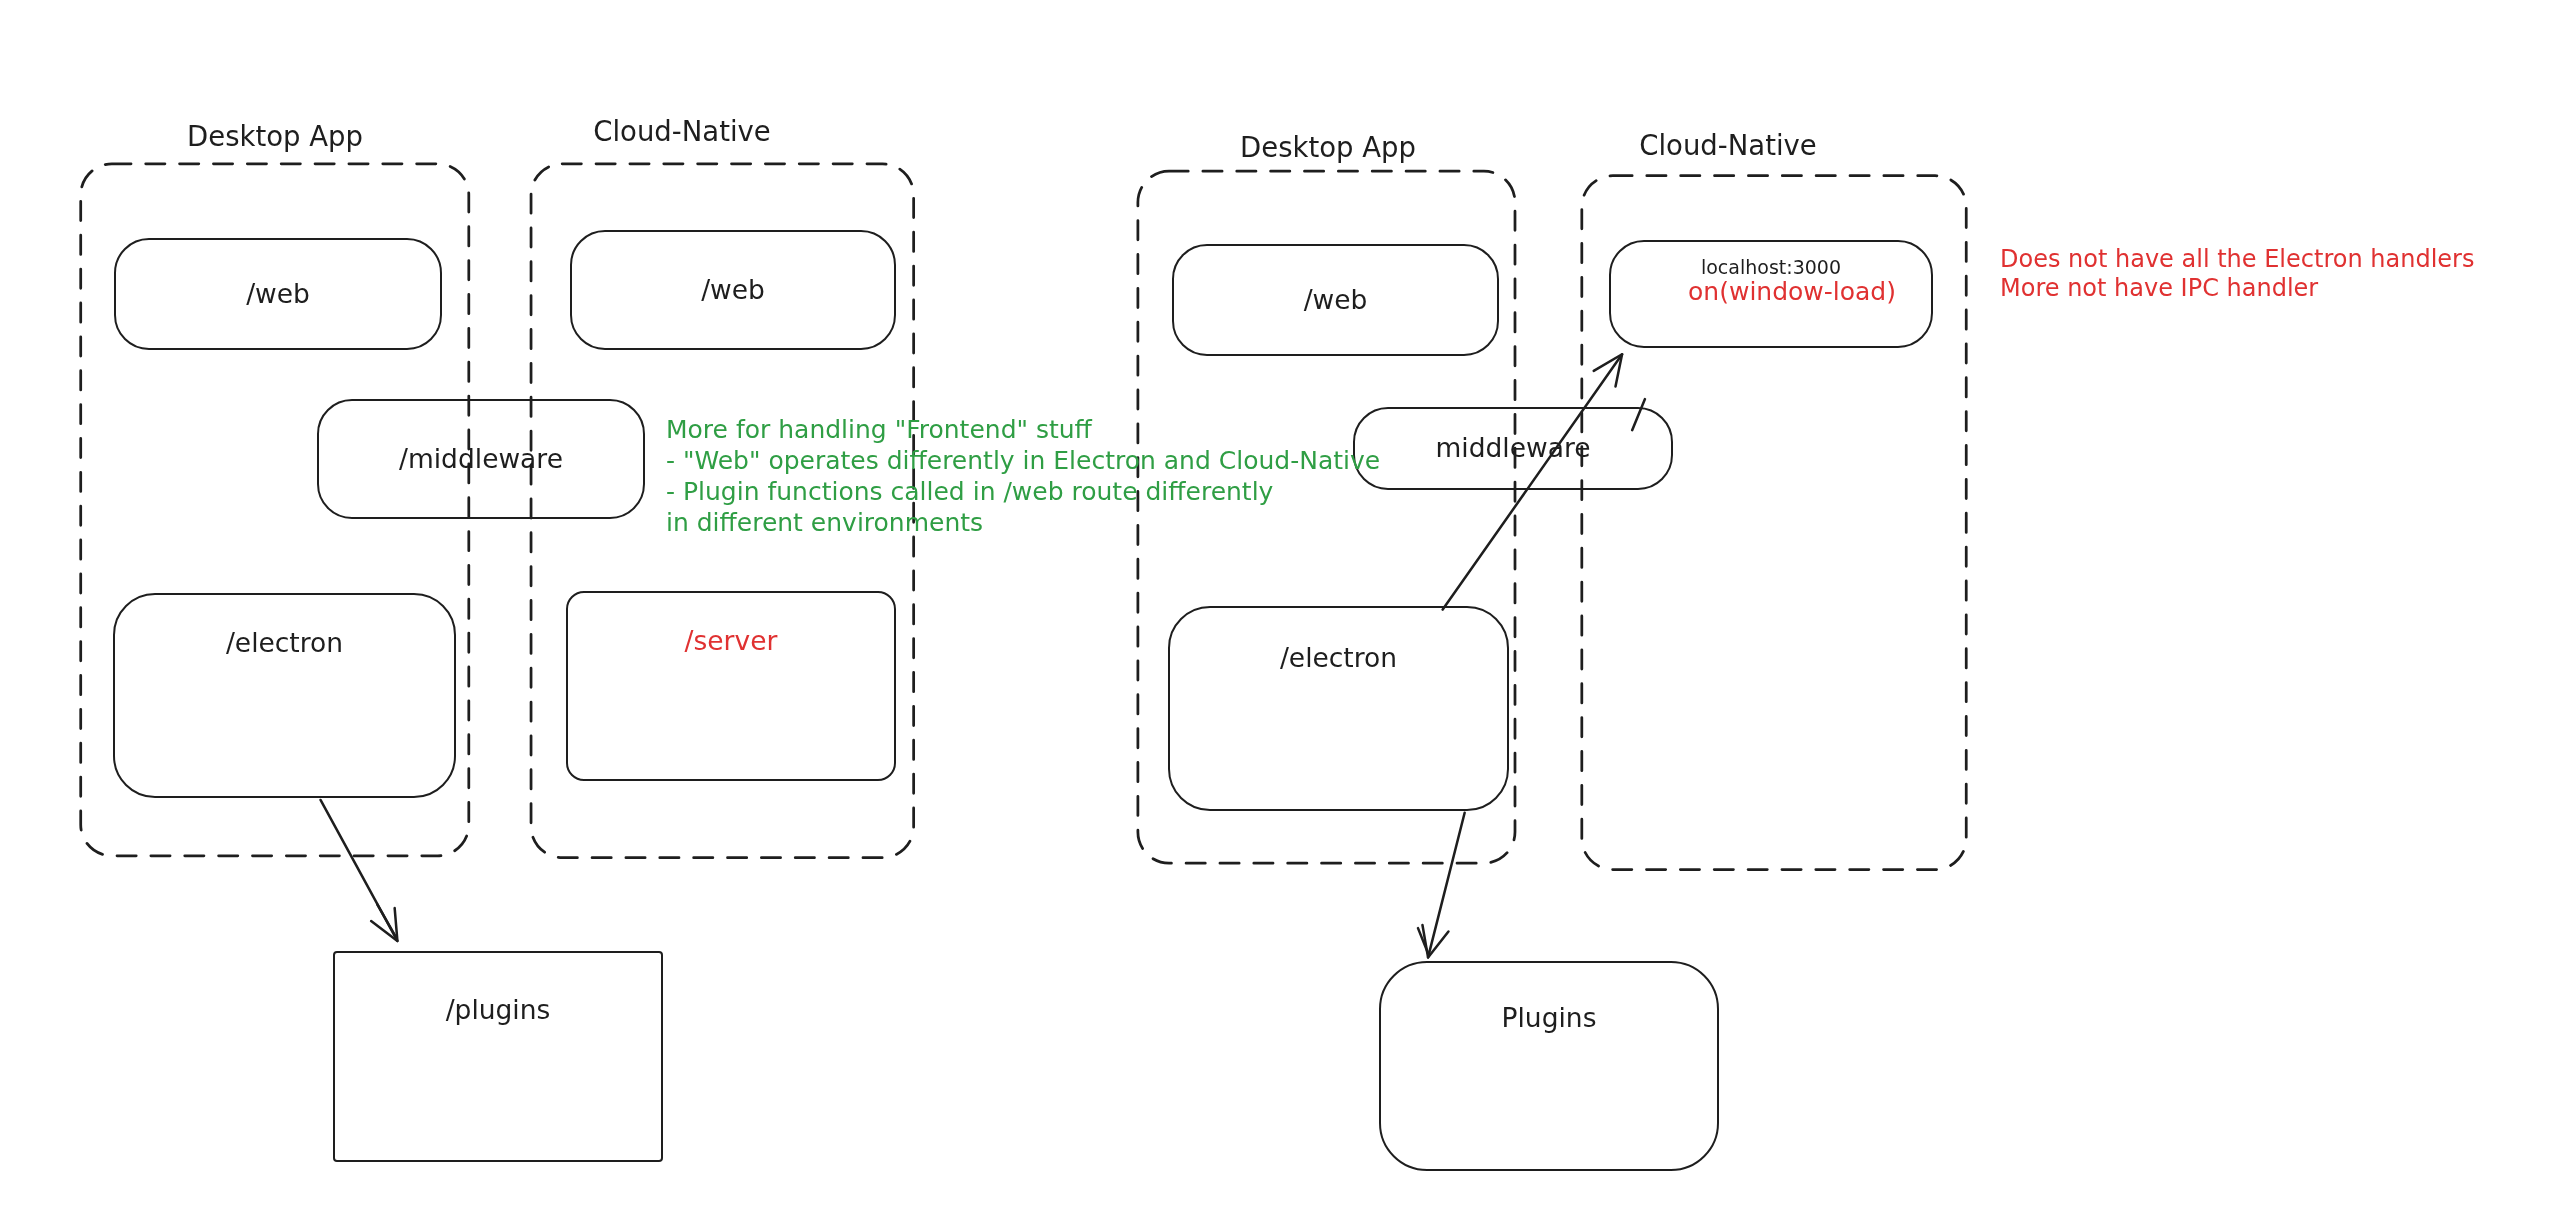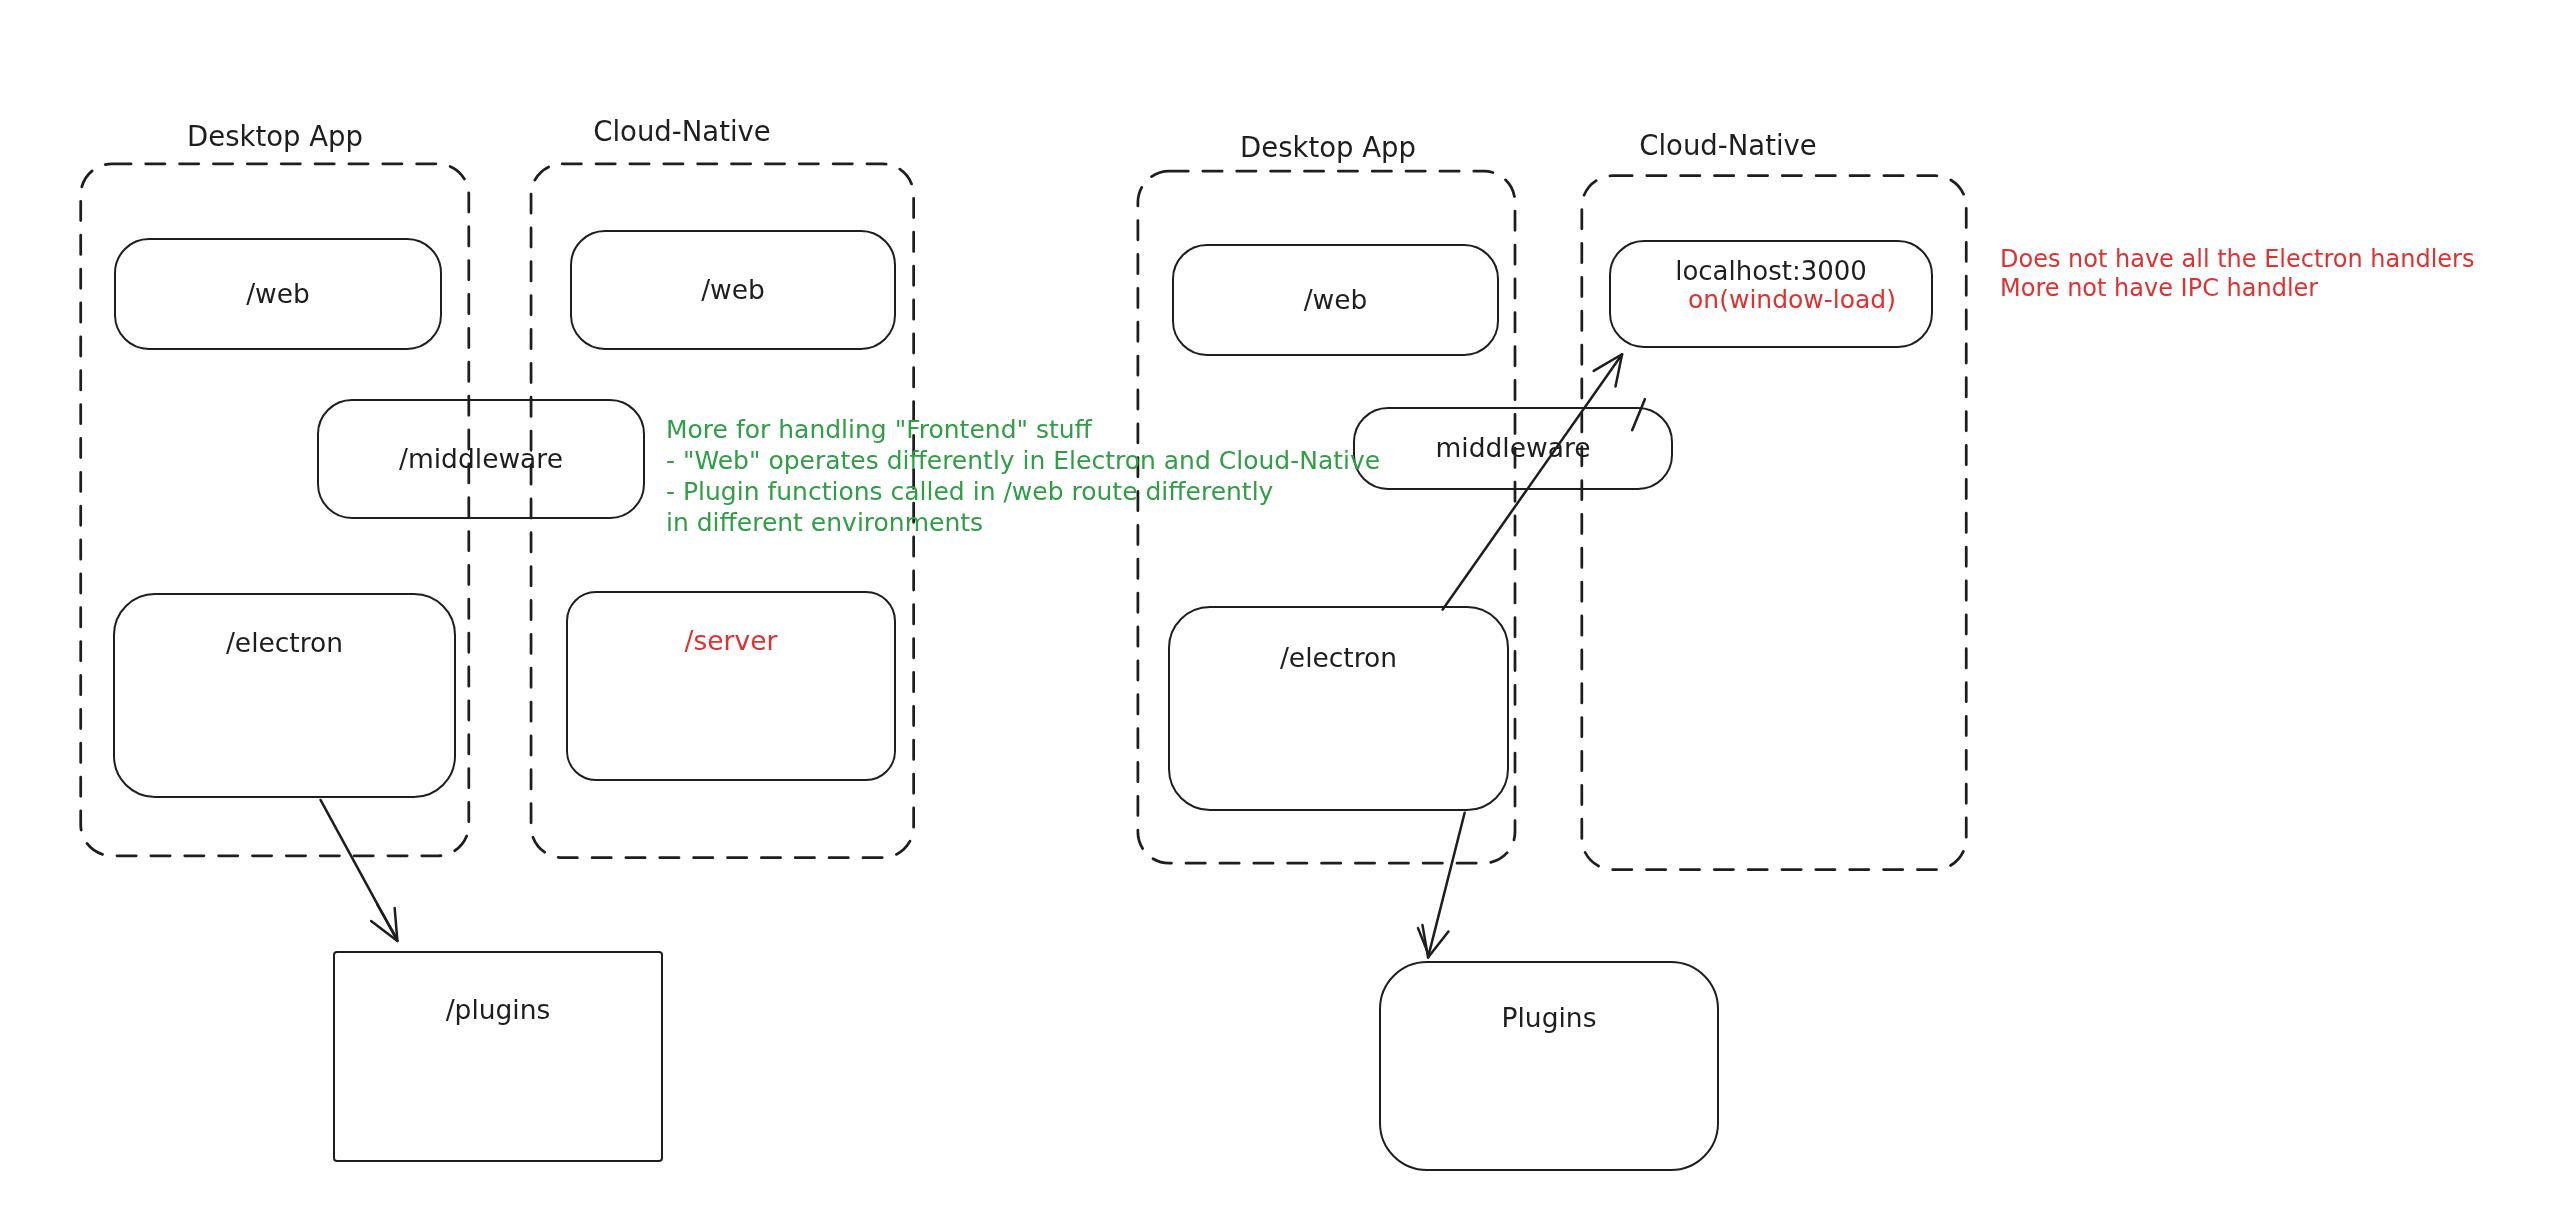--- a/index.html
+++ b/index.html
@@ -43,21 +43,21 @@
   .node-label.red{color:var(--red);}
   .container-label{
     position:absolute;z-index:2;
     transform:translateX(-50%);
     font-size:27.5px;white-space:nowrap;color:var(--ink);
   }
   .note{position:absolute;z-index:2;}
   .note-line{white-space:nowrap;}
   .note.green{color:var(--green);font-size:25px;line-height:31px;}
   .note.red{color:var(--red);font-size:24px;line-height:29px;}
-  .localhost-line1{margin-top:14.6px;font-size:26px;}
+  .localhost-line1{margin-top:14.6px;font-size:19px;}
   .localhost-line2{align-self:flex-end;margin-right:35px;margin-top:0;font-size:25px;}
 </style>
 </head>
 <body>
 
 <div class="canvas">
 
   <svg class="layer layer-containers" viewBox="0 0 2814 1346" width="2576" height="1232">
     <rect class="dashed" x="88" y="179" width="424" height="756" rx="34"></rect>
     <rect class="dashed" x="580" y="179" width="418" height="758" rx="34"></rect>
@@ -79,21 +79,21 @@
   </div>
 
   <div class="node center" style="left:317px;top:399px;width:328px;height:120px;">
     <span class="node-label">/middleware</span>
   </div>
 
   <div class="node" style="left:113px;top:593px;width:343px;height:205px;padding-top:33px;border-radius:42px;">
     <span class="node-label">/electron</span>
   </div>
 
-  <div class="node" style="left:566px;top:591px;width:330px;height:190px;padding-top:33px;border-radius:30px;">
+  <div class="node" style="left:566px;top:591px;width:330px;height:190px;padding-top:33px;border-radius:18px;">
     <span class="node-label red">/server</span>
   </div>
 
   <div class="node" style="left:333px;top:951px;width:330px;height:211px;padding-top:42px;border-radius:4px;">
     <span class="node-label">/plugins</span>
   </div>
 
   <div class="node center" style="left:1172px;top:244px;width:327px;height:112px;">
     <span class="node-label">/web</span>
   </div>

